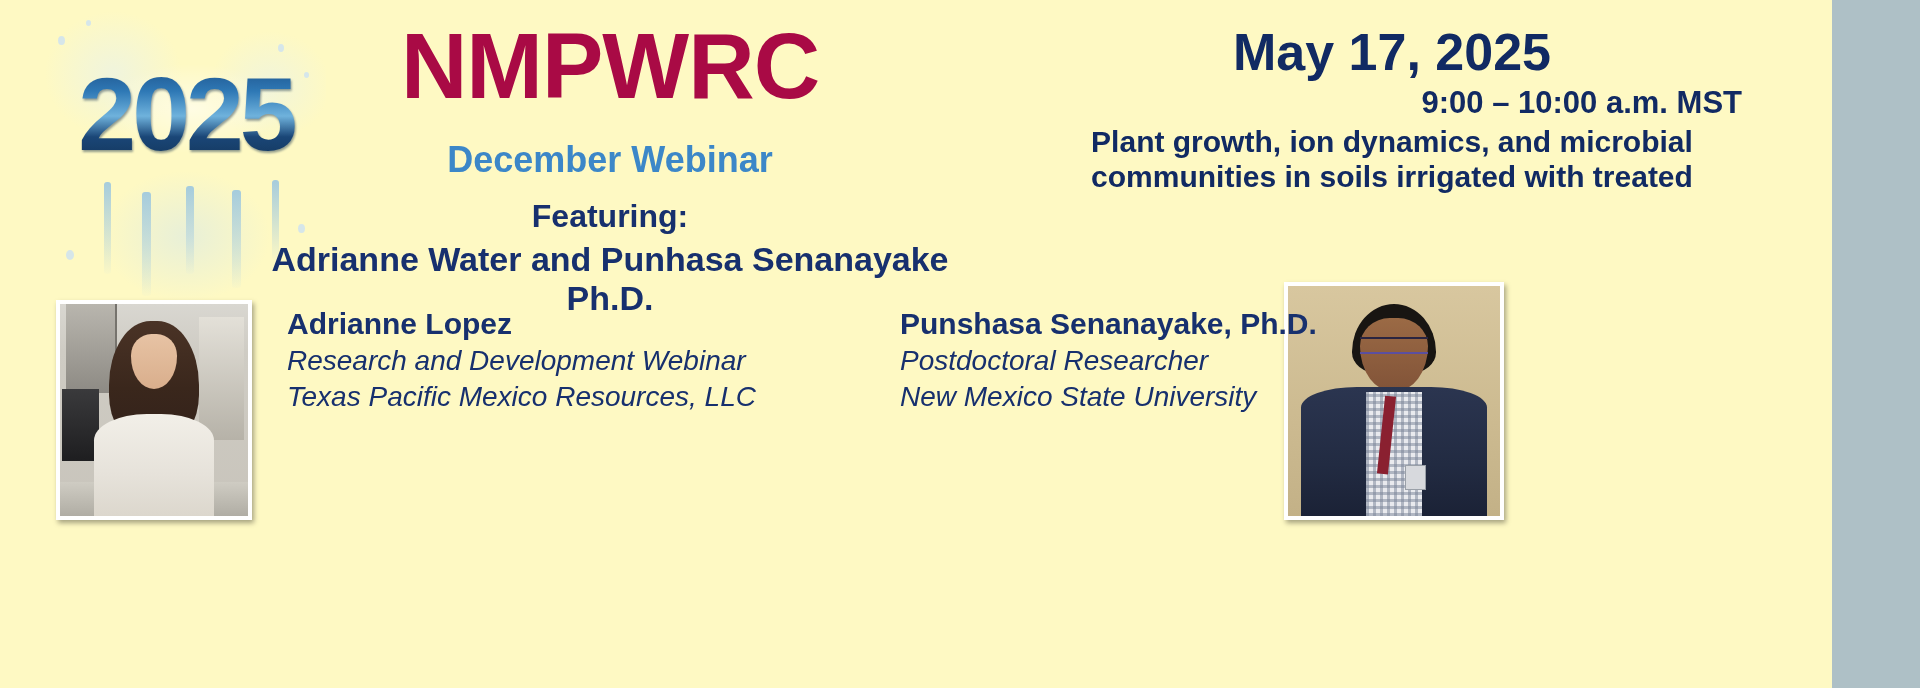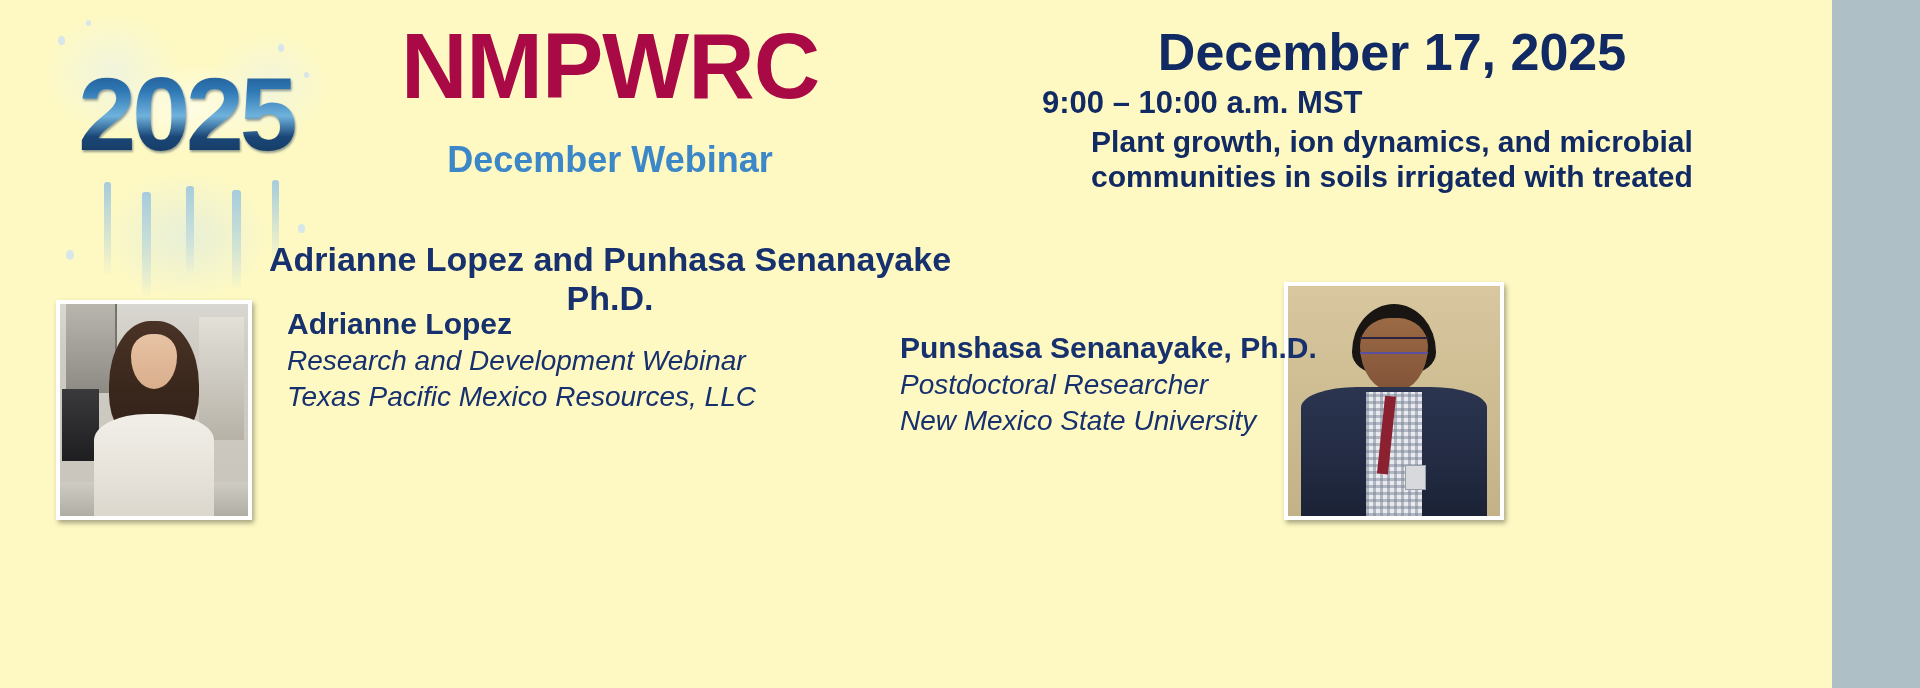--- a/index.html
+++ b/index.html
@@ -123,21 +123,21 @@
     font-weight: bold;
     font-size: 52px;
     line-height: 1.1;
     color: #112a63;
   }
   #time-line {
     position: absolute;
     right: 90px;
     top: 85px;
     width: 700px;
-    text-align: left;
+    text-align: right;
     font-weight: bold;
     font-size: 31px;
     line-height: 1.15;
     color: #112a63;
   }
   #talk-title {
     position: absolute;
     right: 90px;
     top: 124px;
     width: 700px;
@@ -246,21 +246,21 @@
   .badge-r {
     position: absolute; left: 55%; top: 78%; width: 9%; height: 10%;
     background: #d7d9dd; border: 1px solid #9aa0a8;
   }
 
   
   .bio { position: absolute; color: #17306e; }
   .bio-name { font-weight: bold; font-size: 30px; line-height: 1.25; }
   .bio-line { font-style: italic; font-size: 28px; line-height: 1.3; }
   #bio-left { left: 287px; top: 305px; width: 560px; }
-  #bio-right { left: 900px; top: 305px; width: 520px; margin-top: 24px; }
+  #bio-right { left: 900px; top: 305px; width: 520px; }
 </style>
 </head>
 <body>
 
 <div id="banner">
 
   <div id="logo-block">
     <div class="splash-bg"></div>
     <div class="droplet" style="left:12px;top:26px;width:7px;height:9px;"></div>
     <div class="droplet" style="left:40px;top:10px;width:5px;height:6px;"></div>
@@ -271,23 +271,24 @@
     <div class="streak" style="left:58px;top:172px;width:7px;height:92px;"></div>
     <div class="streak" style="left:96px;top:182px;width:9px;height:104px;"></div>
     <div class="streak" style="left:140px;top:176px;width:8px;height:88px;"></div>
     <div class="streak" style="left:186px;top:180px;width:9px;height:98px;"></div>
     <div class="streak" style="left:226px;top:170px;width:7px;height:80px;"></div>
     <div id="logo-year">2025</div>
   </div>
 
   <div id="nmpwrc-title">NMPWRC</div>
   <div id="webinar-subtitle">December Webinar</div>
-  <div id="featuring-names">Adrianne Lopez and Punhasa Senanayake Ph.D.</div>
-
-  <div id="date-line">December 17, 2025</div>
+  <div id="featuring-label">Featuring:</div>
+  <div id="featuring-names">Adrianne Water and Punhasa Senanayake Ph.D.</div>
+
+  <div id="date-line">May 17, 2025</div>
   <div id="time-line">9:00 – 10:00 a.m. MST</div>
   <div id="talk-title">
     <div>Plant growth, ion dynamics, and microbial</div>
     <div>communities in soils irrigated with treated</div>
   </div>
 
   <div class="photo-frame" id="photo-left">
     <div class="photo-inner">
       <div class="lab-equip-a"></div>
       <div class="lab-equip-b"></div>

